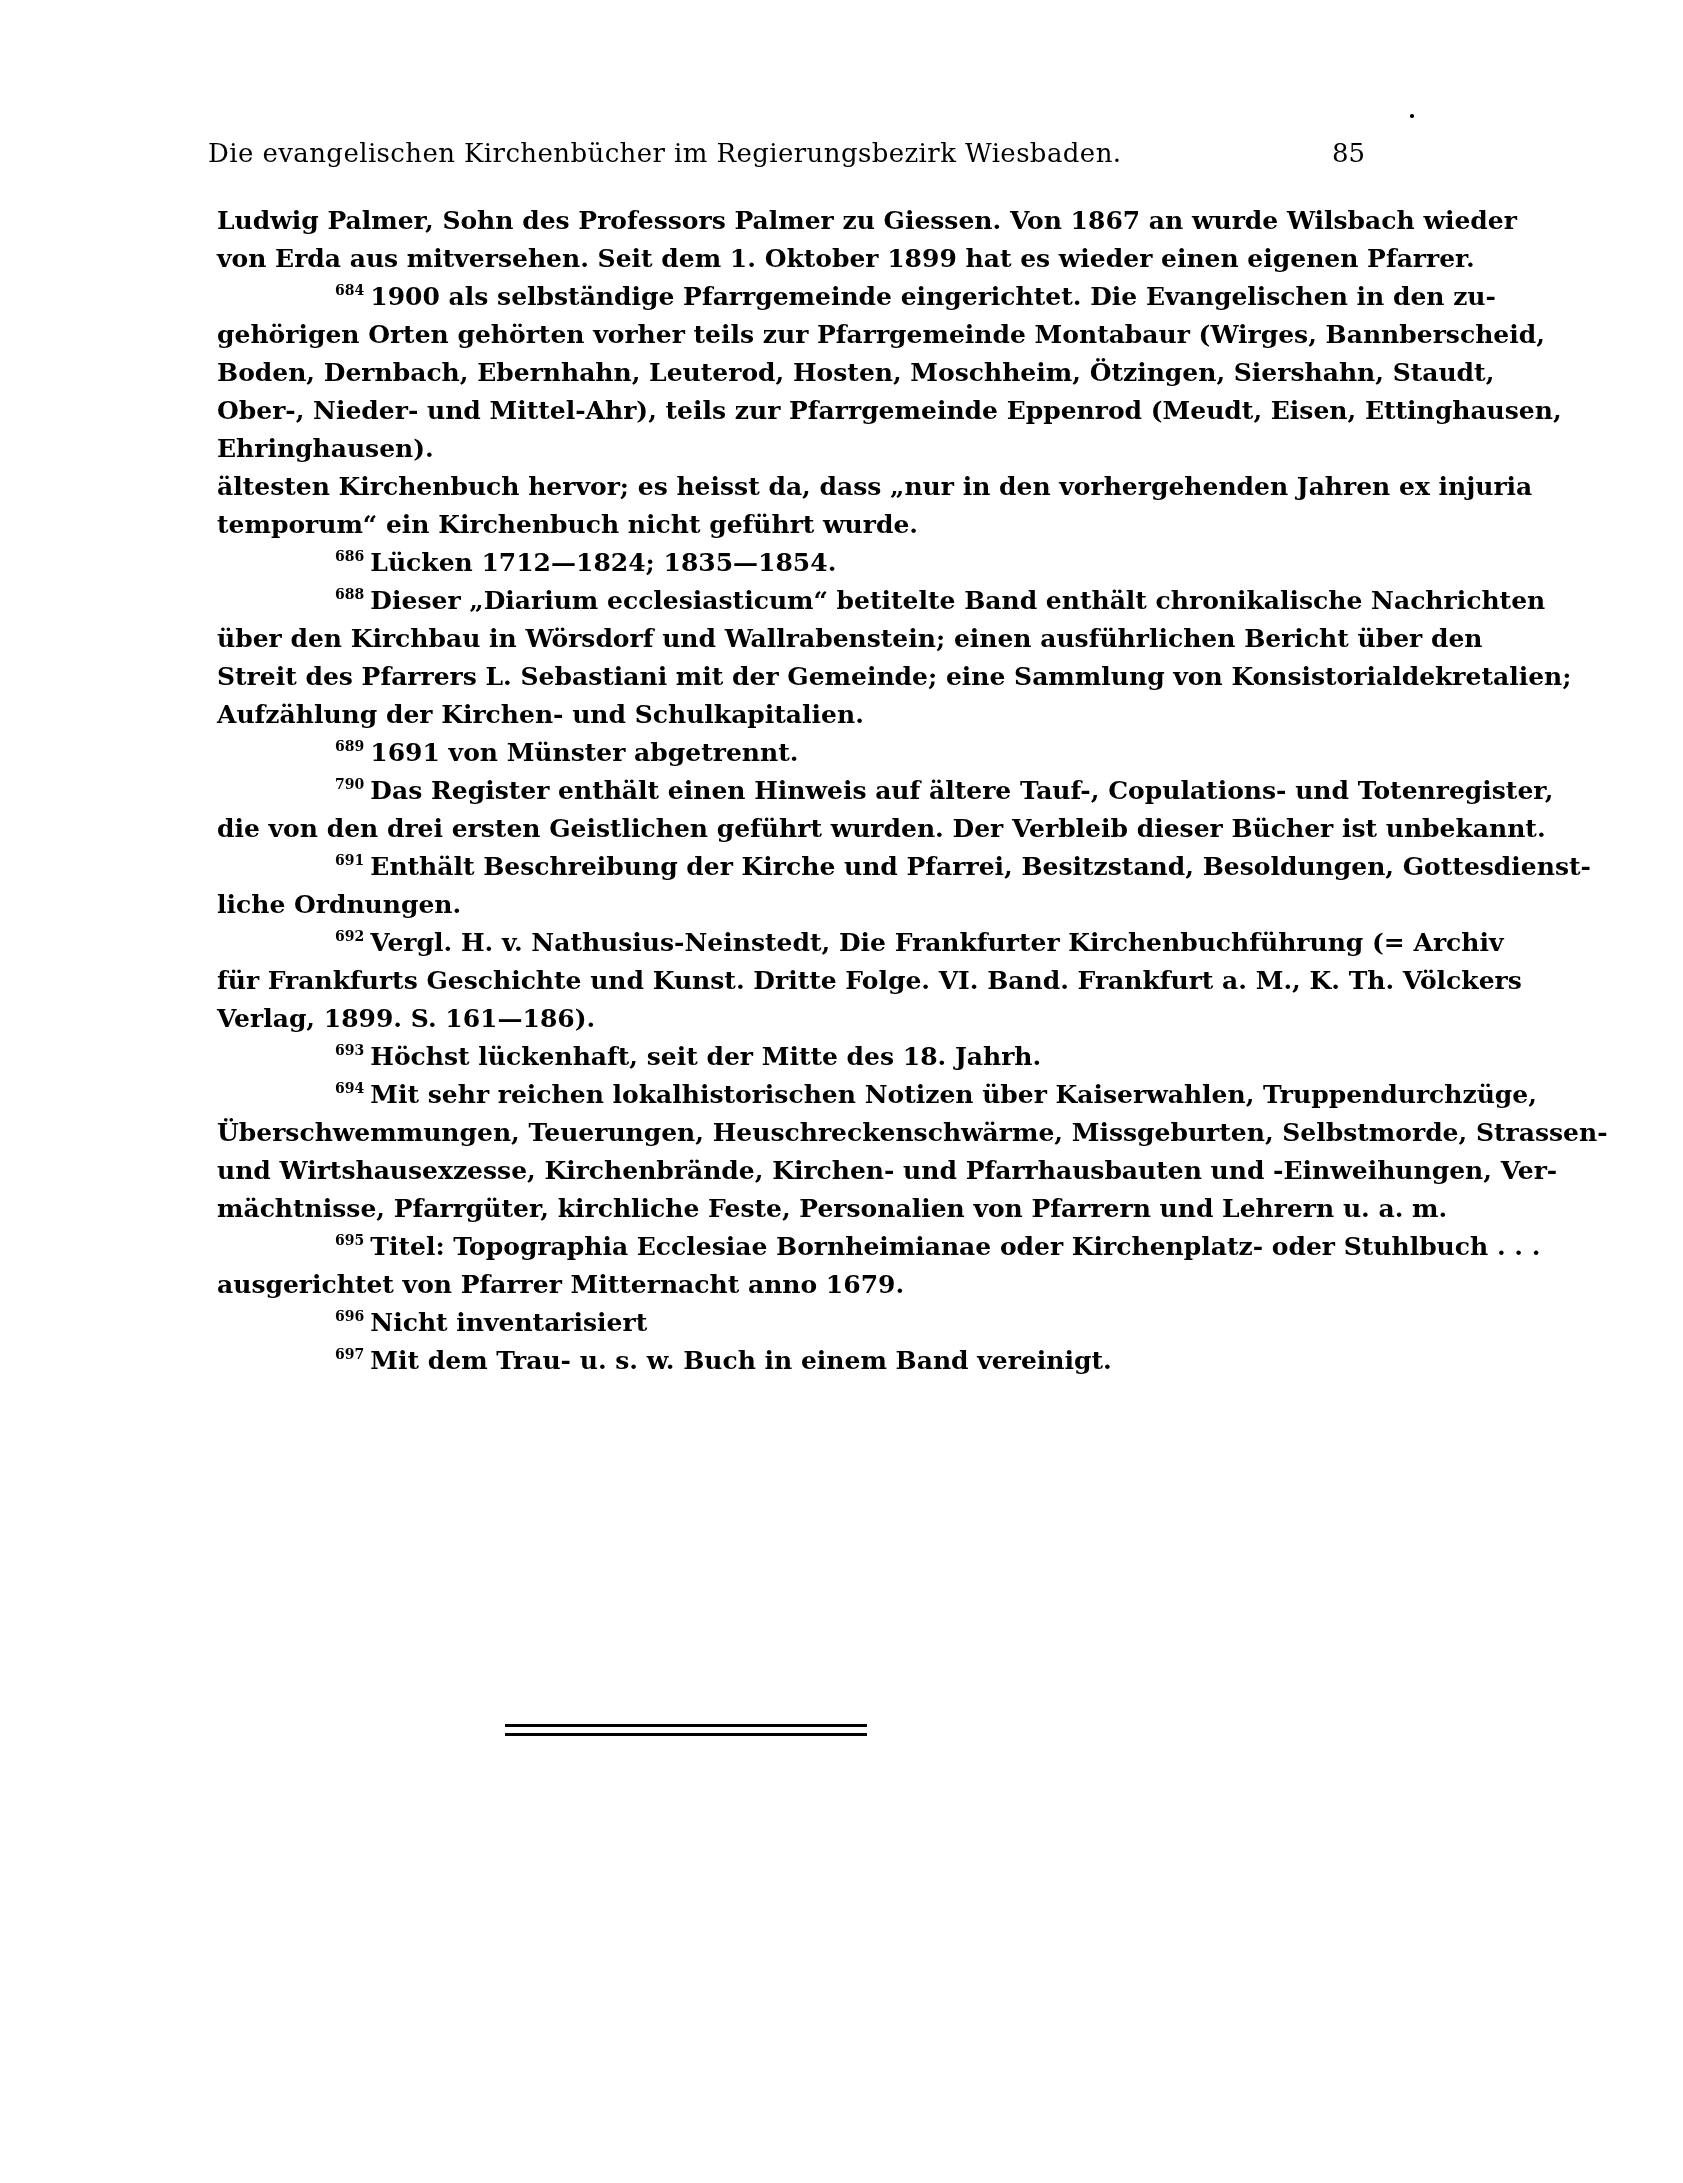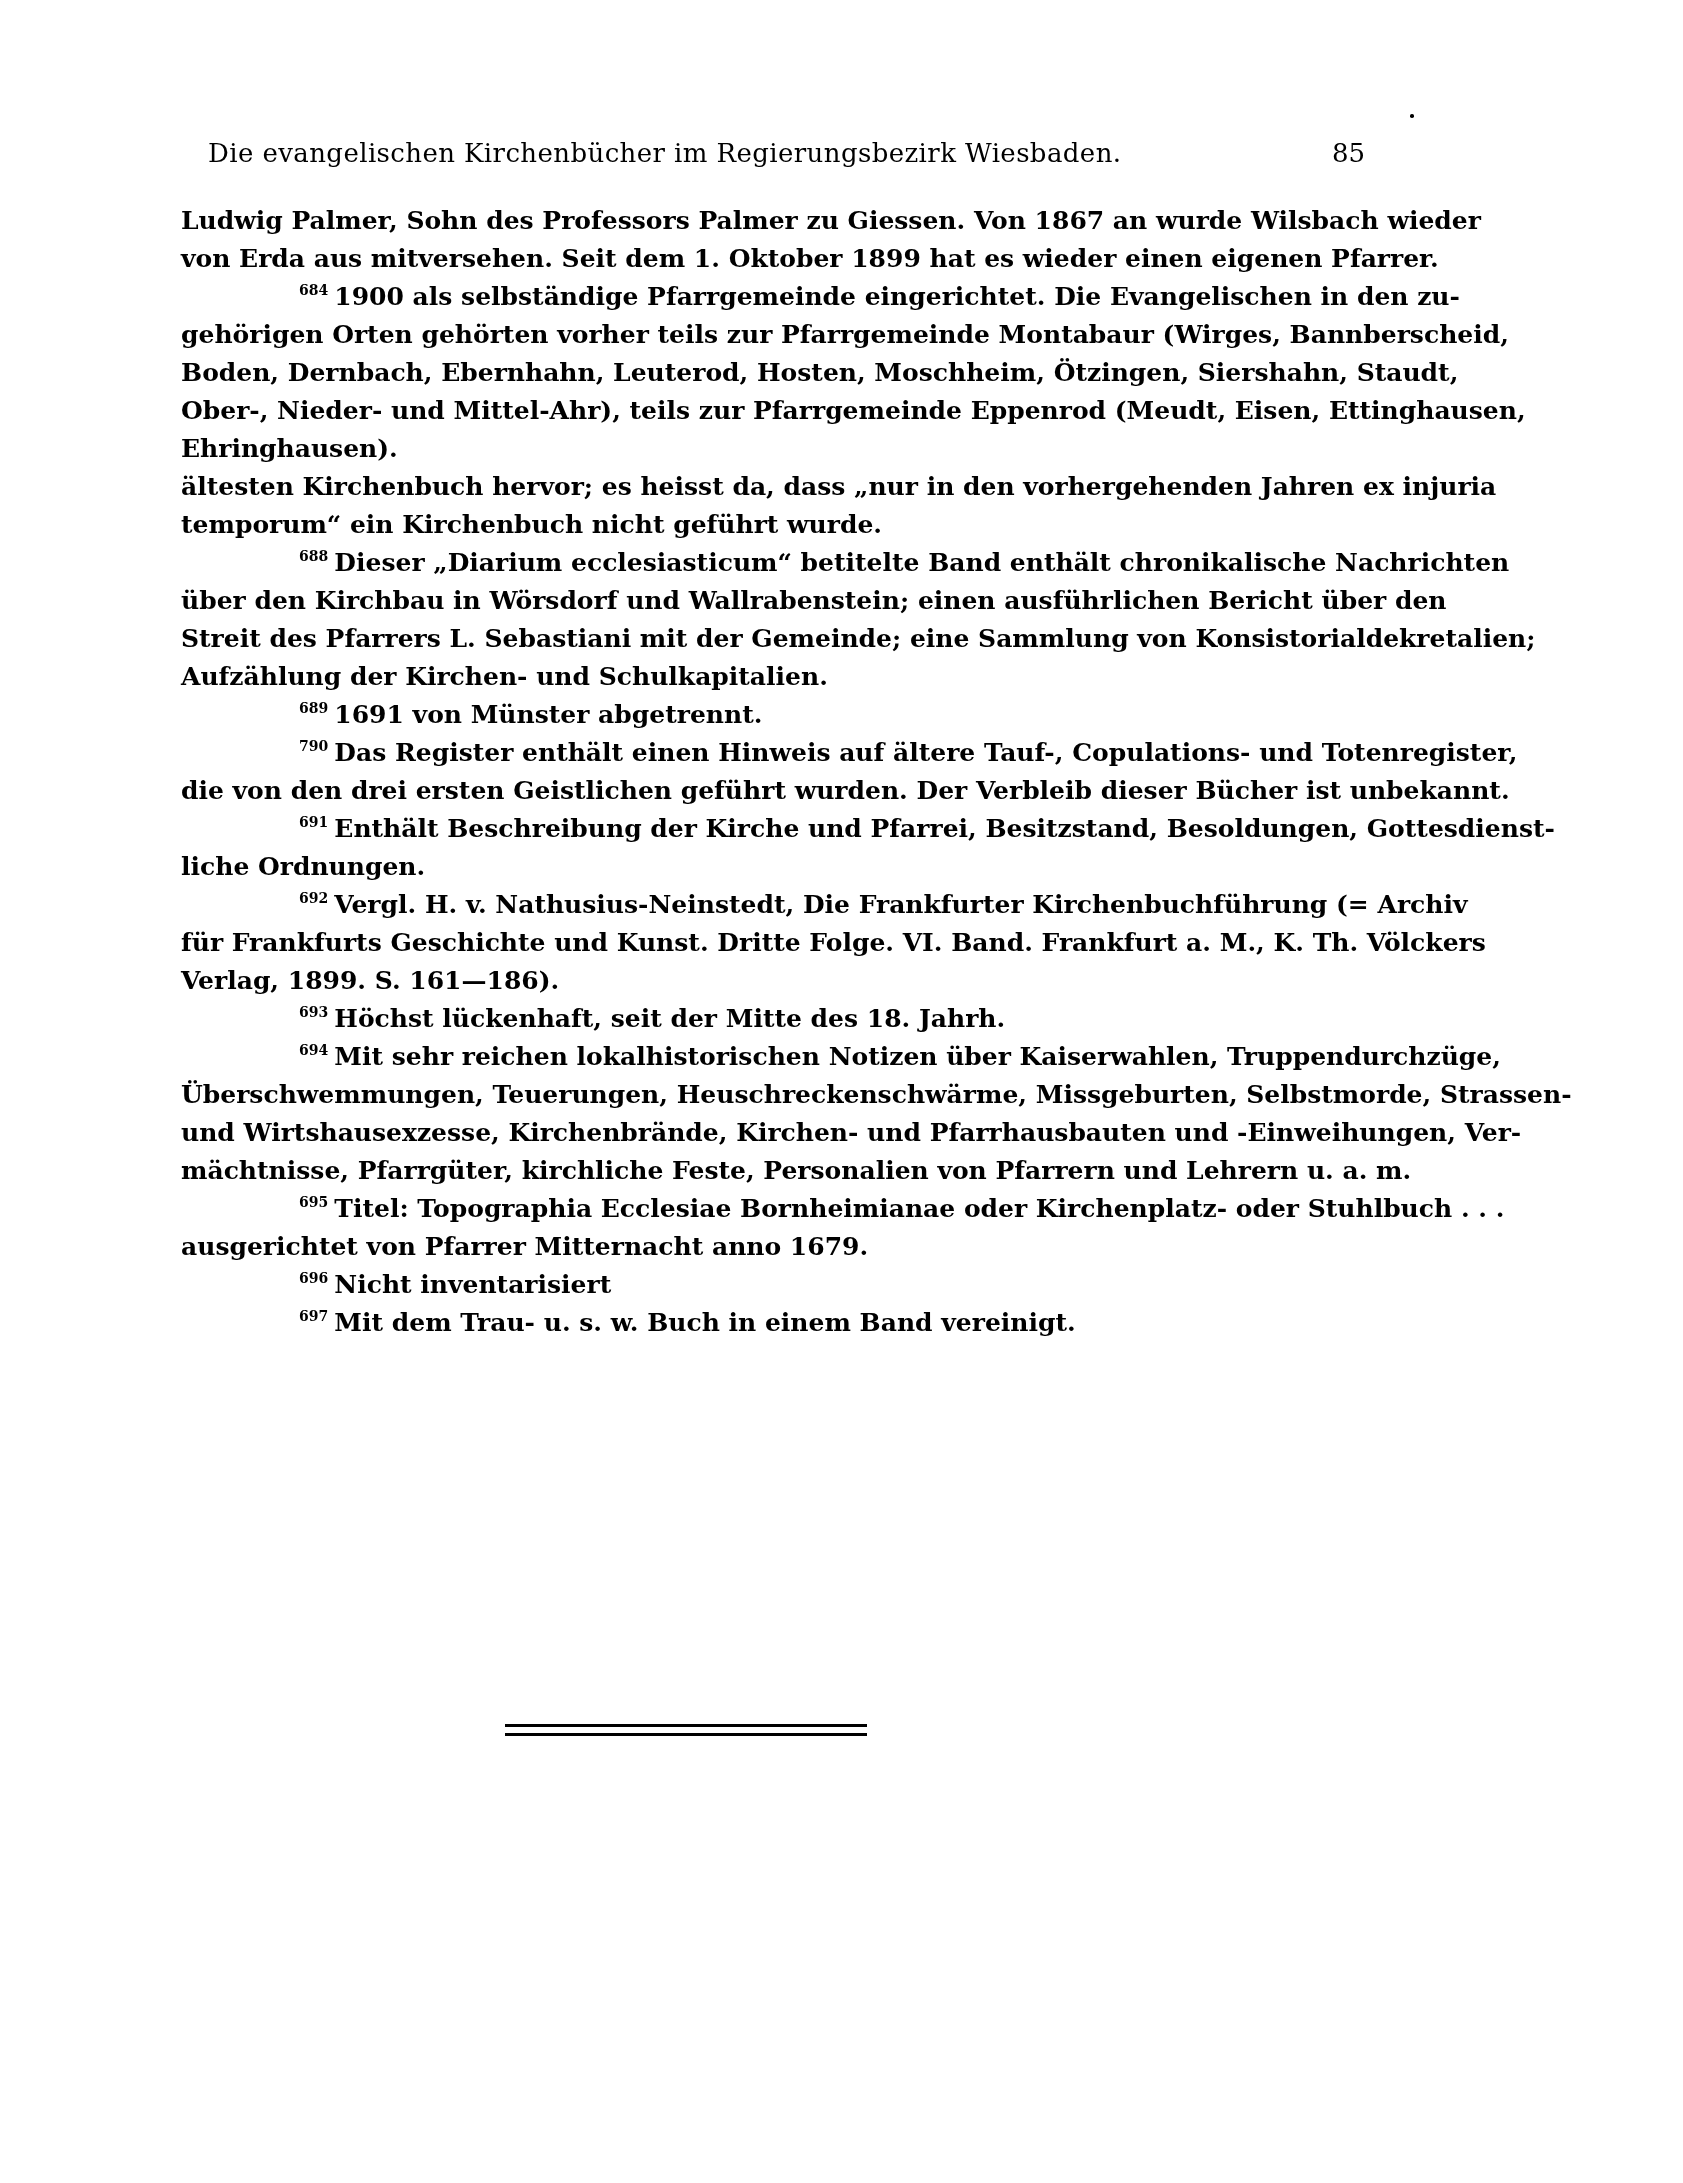--- a/index.html
+++ b/index.html
@@ -8,21 +8,21 @@
   .header { position: absolute; left: 208px; top: 131px; width: 1157px; height: 44px;
             font-size: 26px; line-height: 44px; }
   .header .title { position: absolute; left: 0; top: 0; white-space: nowrap; letter-spacing: 0.4px; }
   .header .pageno { position: absolute; right: 0; top: 0; }
   .stray-dot { position: absolute; left: 1410px; top: 114px; width: 3.5px; height: 3.5px;
                border-radius: 50%; background: #000; }
   .body { position: absolute; left: 181px; top: 202px; width: 1144px;
           font-size: 25px; line-height: 38px; font-weight: bold; }
   .note { text-align: justify; text-align-last: left; margin: 0; }
   .fn { font-size: 14px; vertical-align: 9.6px; line-height: 0; margin-right: 6.1px; }
-  .line { display: block; text-align: justify; text-align-last: justify; white-space: nowrap; }
+  .line { display: block; text-align: justify; text-align-last: justify; white-space: nowrap; margin-left: 36px; }
   .line.last { text-align-last: left; }
   .rule { position: absolute; left: 505px; width: 362px; height: 2.6px; background: #000; }
   .rule.r1 { top: 1724px; }
   .rule.r2 { top: 1733px; }
 </style>
 </head>
 <body>
 
 <div class="header">
   <span class="title">Die evangelischen Kirchenbücher im Regierungsbezirk Wiesbaden.</span>
@@ -39,20 +39,23 @@
       <p class="note">
         <span class="line" style="padding-left: 118px;"><span class="fn">684</span><span>1900 als selbständige Pfarrgemeinde eingerichtet. Die Evangelischen in den zu-</span></span>
         <span class="line">gehörigen Orten gehörten vorher teils zur Pfarrgemeinde Montabaur (Wirges, Bannberscheid,</span>
         <span class="line">Boden, Dernbach, Ebernhahn, Leuterod, Hosten, Moschheim, Ötzingen, Siershahn, Staudt,</span>
         <span class="line">Ober-, Nieder- und Mittel-Ahr), teils zur Pfarrgemeinde Eppenrod (Meudt, Eisen, Ettinghausen,</span>
         <span class="line last">Ehringhausen).</span>
       </p>
       <p class="note">
         <span class="line">ältesten Kirchenbuch hervor; es heisst da, dass „nur in den vorhergehenden Jahren ex injuria</span>
         <span class="line last">temporum“ ein Kirchenbuch nicht geführt wurde.</span>
+      </p>
+      <p class="note">
+        <span class="line last" style="padding-left: 118px;"><span class="fn">686</span><span>Lücken 1712—1824; 1835—1854.</span></span>
       </p>
       <p class="note">
         <span class="line" style="padding-left: 118px;"><span class="fn">688</span><span>Dieser „Diarium ecclesiasticum“ betitelte Band enthält chronikalische Nachrichten</span></span>
         <span class="line">über den Kirchbau in Wörsdorf und Wallrabenstein; einen ausführlichen Bericht über den</span>
         <span class="line">Streit des Pfarrers L. Sebastiani mit der Gemeinde; eine Sammlung von Konsistorialdekretalien;</span>
         <span class="line last">Aufzählung der Kirchen- und Schulkapitalien.</span>
       </p>
       <p class="note">
         <span class="line last" style="padding-left: 118px;"><span class="fn">689</span><span>1691 von Münster abgetrennt.</span></span>
       </p>

